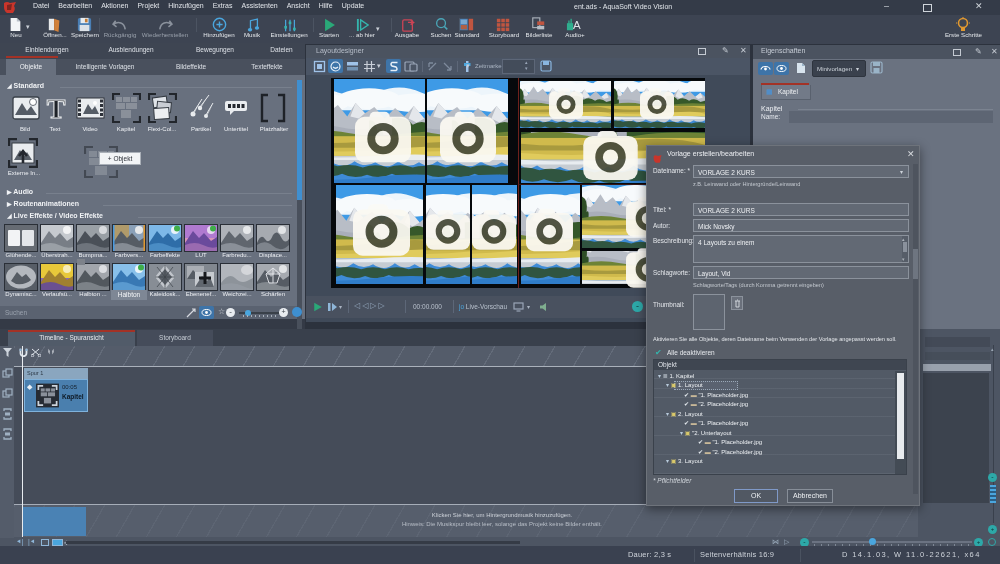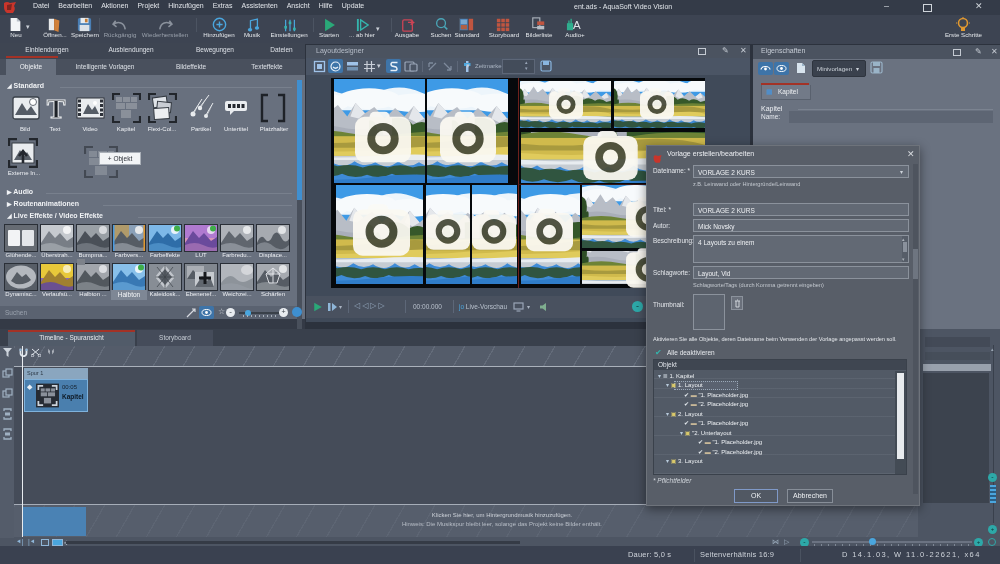--- a/index.html
+++ b/index.html
@@ -787,21 +787,21 @@
   <div class="abs" style="left:784px;top:0px;color:#9fb0c2;font-size:7px;">▷</div>
   <div class="abs" style="left:800px;top:0px;width:9px;height:9px;border-radius:50%;background:#2da8a8;color:#0f3538;font-size:7px;line-height:8px;text-align:center;">-</div>
   <div class="abs" style="left:812px;top:3px;width:160px;height:1.5px;background:#6b7382;"></div>
   <div class="abs" style="left:814px;top:6px;width:156px;height:2px;background-image:repeating-linear-gradient(90deg,#7e8795 0 1.5px,transparent 1.5px 7px);"></div>
   <div class="abs" style="left:869px;top:0px;width:7px;height:7px;border-radius:50%;background:#4aa6de;"></div>
   <div class="abs" style="left:974px;top:0px;width:9px;height:9px;border-radius:50%;background:#2da8a8;color:#0f3538;font-size:6px;line-height:8px;text-align:center;">+</div>
   <div class="abs" style="left:988px;top:0px;width:6px;height:6px;border-radius:50%;border:1.5px solid #2da8a8;"></div>
 </div>
 
 <div class="abs" id="statusbar" style="left:0;top:546px;width:1000px;height:18px;background:#3a4150;">
-    <div class="abs" style="left:628px;top:4px;font-size:7.5px;letter-spacing:0.2px;color:#ced3da;">Dauer: 5,0 s</div>
+    <div class="abs" style="left:628px;top:4px;font-size:7.5px;letter-spacing:0.2px;color:#ced3da;">Dauer: 2,3 s</div>
   <div class="sep" style="left:694px;top:3px;height:13px;background:#4a5260;"></div>
   <div class="abs" style="left:700px;top:4px;font-size:7.5px;letter-spacing:0.2px;color:#ced3da;">Seitenverhältnis 16:9</div>
   <div class="sep" style="left:800px;top:3px;height:13px;background:#4a5260;"></div>
   <div class="abs" style="left:808px;top:4px;font-size:7.5px;letter-spacing:1.4px;color:#ced3da;padding-left:34px;">D 14.1.03, W 11.0-22621, x64</div>
 </div>
 
 <div class="abs" id="dialog" style="left:646px;top:145px;width:274px;height:361px;background:#585e68;border:1px solid #6e737b;box-shadow:0 3px 10px rgba(0,0,0,0.45);box-sizing:border-box;">
   <div class="abs" style="left:6px;top:4px;width:10px;height:10px;">
     <svg width="10" height="10" viewBox="0 0 15 13">
         <path d="M1 2 Q4 0 7 2 L13 1 L11 5 Q13 8 10 12 L4 12 Q1 10 1 6 Z" fill="#c8352b"></path>

